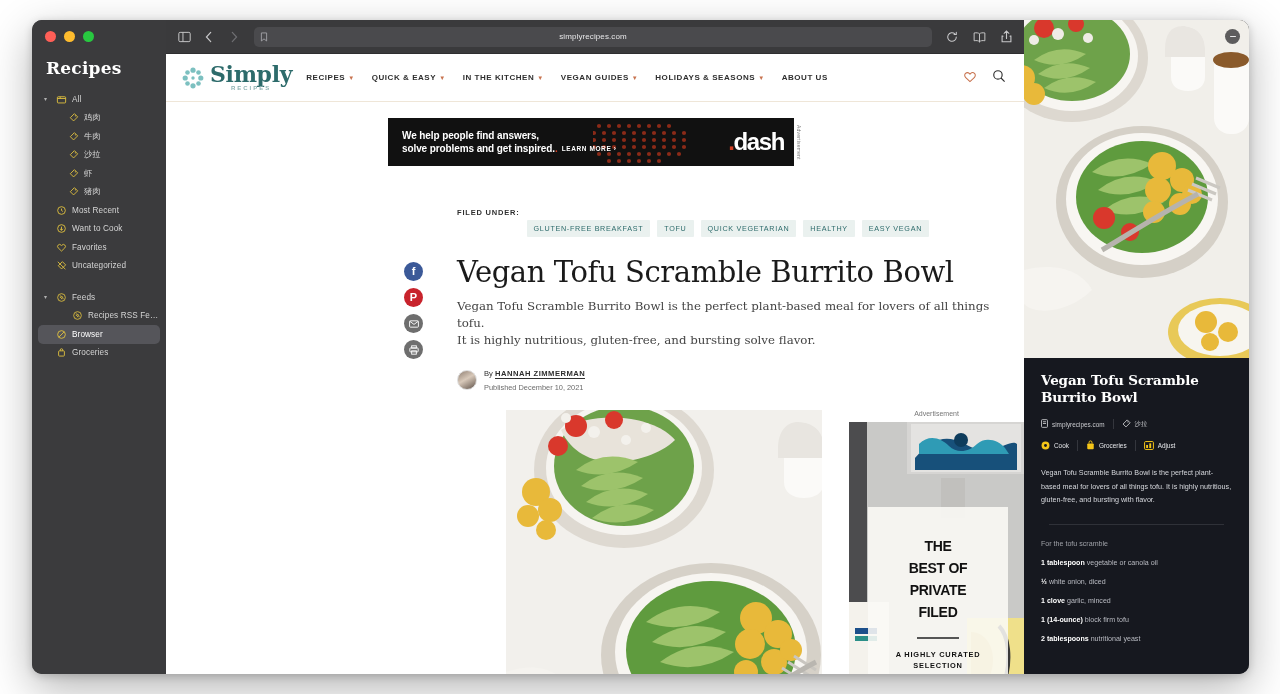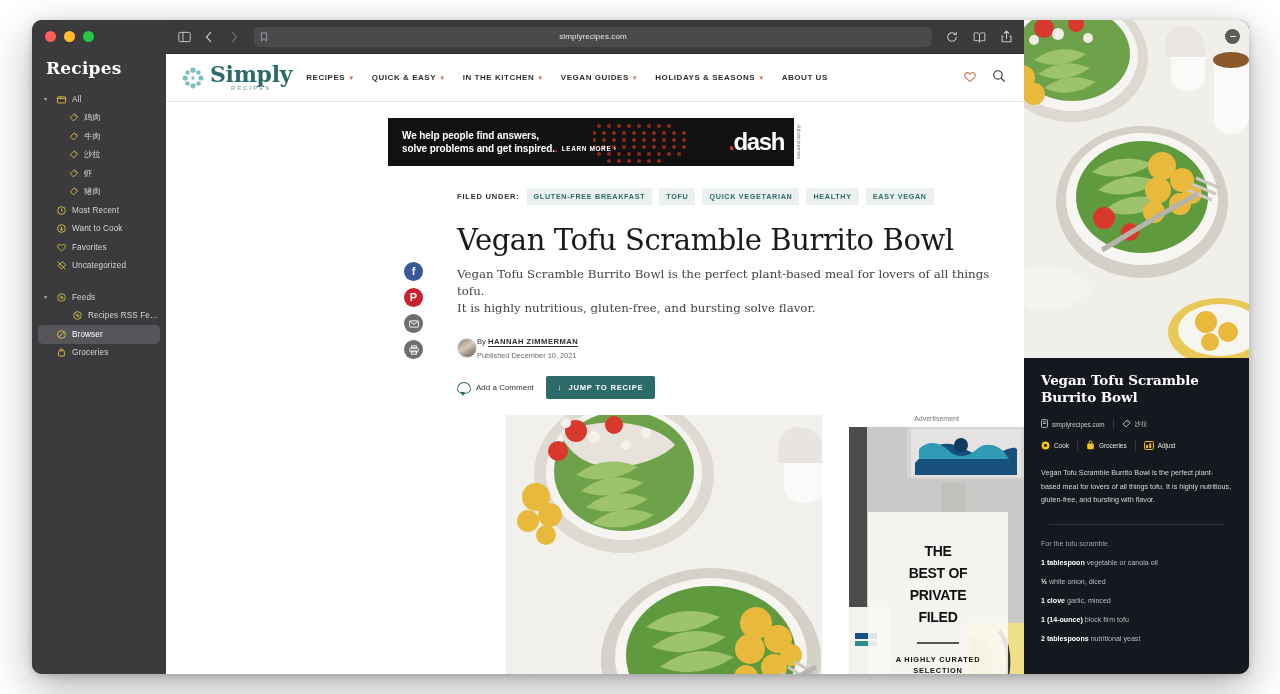--- a/index.html
+++ b/index.html
@@ -203,35 +203,35 @@
   .filed {
     display: flex; align-items: center; gap: 7px;
     flex-wrap: wrap;
   }
   .filed-label {
     font-size: 7.5px; font-weight: 700; letter-spacing: .8px;
     color: #2f2f2f;
   }
   .chip {
     background: #eaf1ef; color: #2d6b6b;
-    font-size: 7.2px; font-weight: 700; letter-spacing: .7px;
-    padding: 4px 7px; border-radius: 1px;
+    font-size: 7.2px; font-weight: 400; letter-spacing: .7px;
+    padding: 4px 7px; border-radius: 1px; margin-top: 32px;
   }
   .headline {
     font-family: "DejaVu Serif", "Liberation Serif", serif;
     font-size: 29px; color: #1a1a1a;
     margin-top: 18px; letter-spacing: -.4px;
     font-weight: 400;
   }
   .dek {
     font-family: "DejaVu Serif", "Liberation Serif", serif;
     font-size: 11.8px; color: #444; line-height: 17px;
     margin-top: 9px; max-width: 560px;
   }
-  .byline { display: flex; align-items: center; margin-top: 16px; }
+  .byline { display: flex; align-items: center; gap: 7px; margin-top: 16px; }
   .avatar {
     width: 20px; height: 20px; border-radius: 50%;
     background: linear-gradient(150deg,#8f7f72 0%, #d8c9ba 45%, #5e5148 100%);
     flex: 0 0 20px; border: 1px solid #ddd;
   }
   .byline-txt { line-height: 12px; }
   .by-line1 { font-size: 7.6px; color: #2f2f2f; }
   .by-line1 b { font-weight: 700; letter-spacing: .5px; border-bottom: 1px solid #2f2f2f; }
   .by-line2 { font-size: 7.4px; color: #6b6b6b; margin-top: 2px; }
 
@@ -745,30 +745,20 @@
             <span class="avatar"></span>
             <span class="byline-txt">
               <span class="by-line1">
                 <span>By</span>
                 <b>HANNAH ZIMMERMAN</b>
               </span>
               <span class="by-line2" style="display:block">Published December 10, 2021</span>
             </span>
           </div>
 
-          <div class="actions">
-            <span class="comment">
-              <span class="bubble"></span>
-              <span class="comment-txt">Add a Comment</span>
-            </span>
-            <button class="jump">
-              <span>↓</span>
-              <span>JUMP TO RECIPE</span>
-            </button>
-          </div>
         </div>
 
         <div class="rail">
           <span class="rail-btn fb">
               <span>f</span>
             </span>
           <span class="rail-btn pin">
               <span>P</span>
             </span>
           <span class="rail-btn mail">

